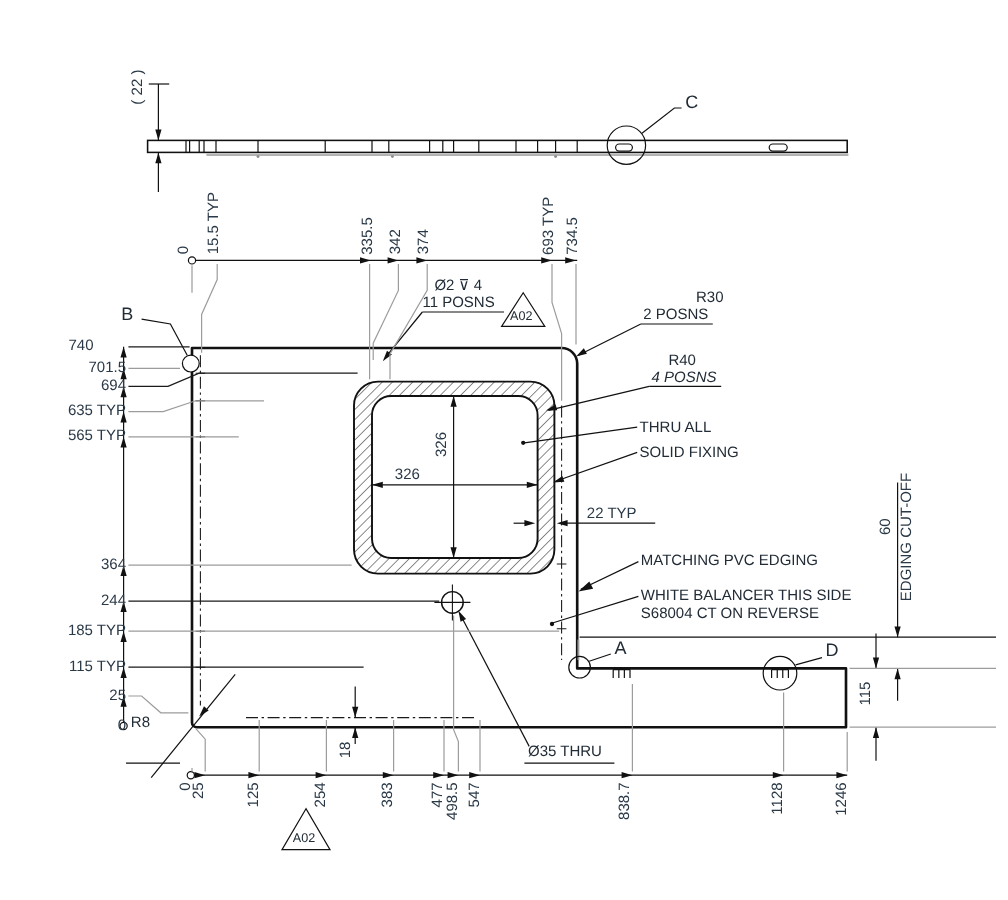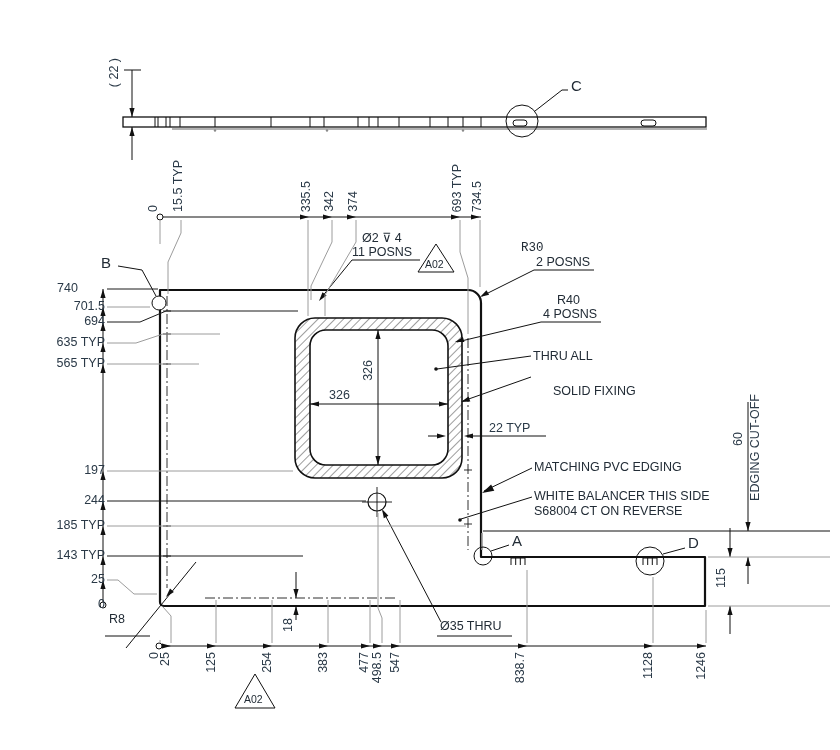--- a/index.html
+++ b/index.html
@@ -183,24 +183,24 @@
   <span class="lbl vrot" style="left:322px;bottom:538px;">342</span>
   <span class="lbl vrot" style="left:346px;bottom:538px;">374</span>
   <span class="lbl vrot" style="left:450px;bottom:538px;">693 TYP</span>
   <span class="lbl vrot" style="left:470px;bottom:538px;">734.5</span>
 
   <span class="lbl rlbl" style="left:30px;top:281px;text-align:center;">740</span>
   <span class="lbl rlbl" style="left:30px;top:299px;">701.5</span>
   <span class="lbl rlbl" style="left:30px;top:314px;">694</span>
   <span class="lbl rlbl" style="left:30px;top:335px;">635 TYP</span>
   <span class="lbl rlbl" style="left:30px;top:356px;">565 TYP</span>
-  <span class="lbl rlbl" style="left:30px;top:463px;">197</span>
+  <span class="lbl rlbl" style="left:30px;top:463px;">364</span>
   <span class="lbl rlbl" style="left:30px;top:493px;">244</span>
   <span class="lbl rlbl" style="left:30px;top:518px;">185 TYP</span>
-  <span class="lbl rlbl" style="left:30px;top:548px;">143 TYP</span>
+  <span class="lbl rlbl" style="left:30px;top:548px;">115 TYP</span>
   <span class="lbl rlbl" style="left:30px;top:572px;">25</span>
   <span class="lbl rlbl" style="left:30px;top:597px;">0</span>
 
   <span class="lbl vrot" style="left:147px;top:652px;">0</span>
   <span class="lbl vrot" style="left:158px;top:652px;">25</span>
   <span class="lbl vrot" style="left:204px;top:652px;">125</span>
   <span class="lbl vrot" style="left:260px;top:652px;">254</span>
   <span class="lbl vrot" style="left:316px;top:652px;">383</span>
   <span class="lbl vrot" style="left:357px;top:652px;">477</span>
   <span class="lbl vrot" style="left:370px;top:652px;">498.5</span>
@@ -213,31 +213,31 @@
   <span class="lbl" style="left:329px;top:388px;">326</span>
   <span class="lbl" style="left:489px;top:421px;text-align:center;">22 TYP</span>
 
   <span class="lbl vrot" style="left:731px;top:432px;">60</span>
   <span class="lbl vrot" style="left:748px;top:394px;">EDGING CUT-OFF</span>
   <span class="lbl vrot" style="left:714px;top:568px;">115</span>
   <span class="lbl vrot" style="left:281px;top:618px;">18</span>
 
   <span class="ann" style="left:362px;top:231px;">Ø2 ⊽ 4</span>
   <span class="ann" style="left:352px;top:245px;">11 POSNS</span>
-  <span class="ann" style="left:521px;top:241px;font-family:Liberation Mono, monospace;">R30</span>
+  <span class="ann" style="left:580px;top:241px;">R30</span>
   <span class="ann" style="left:536px;top:255px;">2 POSNS</span>
   <span class="ann" style="left:557px;top:293px;">R40</span>
-  <span class="ann" style="left:543px;top:307px;">4 POSNS</span>
+  <span class="ann" style="left:543px;top:307px;font-style:italic;">4 POSNS</span>
   <span class="ann" style="left:533px;top:349px;">THRU ALL</span>
-  <span class="ann" style="left:533px;top:384px;margin-left:20px;">SOLID FIXING</span>
+  <span class="ann" style="left:533px;top:370px;">SOLID FIXING</span>
   <span class="ann" style="left:534px;top:460px;">MATCHING PVC EDGING</span>
   <span class="ann" style="left:534px;top:489px;">WHITE BALANCER THIS SIDE</span>
   <span class="ann" style="left:534px;top:504px;">S68004 CT ON REVERSE</span>
   <span class="ann" style="left:440px;top:619px;">Ø35 THRU</span>
-  <span class="ann" style="left:109px;top:612px;">R8</span>
+  <span class="ann" style="left:109px;top:595px;">R8</span>
 
   <span class="ann big" style="left:512px;top:534px;">A</span>
   <span class="ann big" style="left:101px;top:256px;">B</span>
   <span class="ann big" style="left:688px;top:536px;">D</span>
 
   <span class="ann flag" style="left:425px;top:257px;">A02</span>
   <span class="ann flag" style="left:244px;top:692px;">A02</span>
 
 </div>
 

